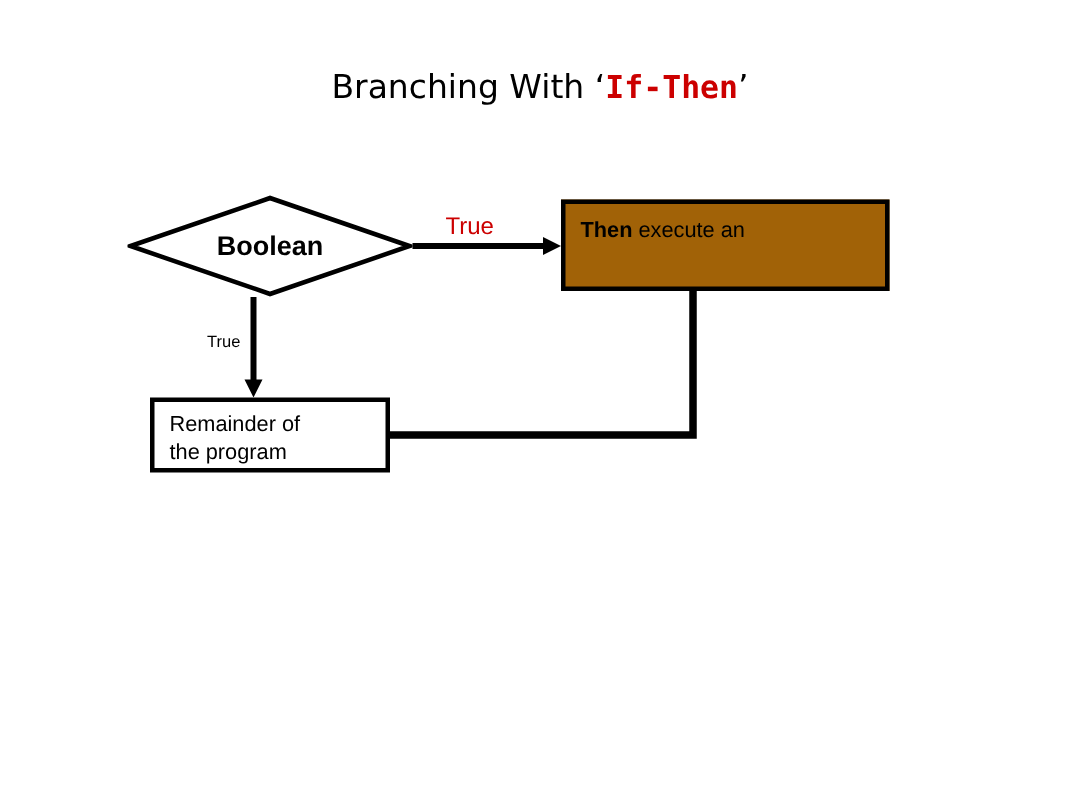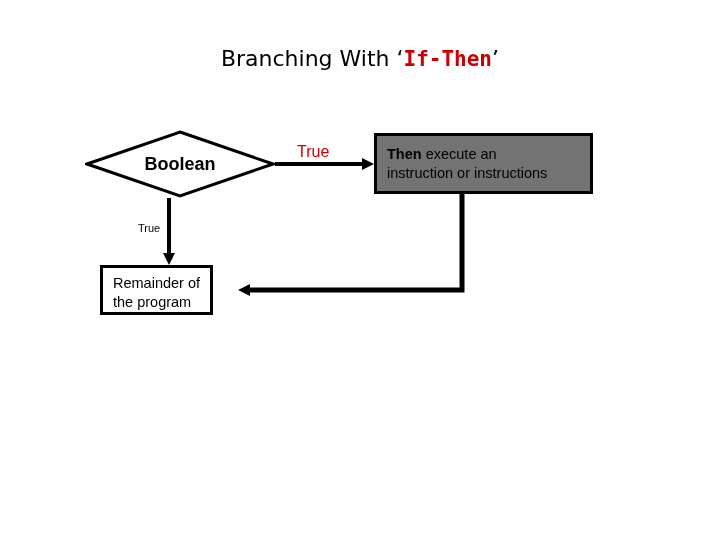--- a/index.html
+++ b/index.html
@@ -63,41 +63,41 @@
   }
   
   #then-box {
     position: absolute;
     left: 374px;
     top: 133px;
     width: 219px;
     height: 61px;
     border: 3px solid #000000;
     box-sizing: border-box;
-    background: #737373;
+    background: #a16207;
   }
   #then-text {
     position: absolute;
     left: 10px;
     top: 9px;
     width: 202px;
     font-size: 14.5px;
     line-height: 19px;
     color: #000000;
     font-family: "Liberation Sans", sans-serif;
   }
   #then-text .bold {
     font-weight: bold;
   }
   
   #remainder-box {
     position: absolute;
     left: 100px;
     top: 265px;
-    width: 113px;
+    width: 160px;
     height: 50px;
     border: 3px solid #000000;
     box-sizing: border-box;
     background: #ffffff;
   }
   #remainder-text {
     position: absolute;
     left: 10px;
     top: 6px;
     width: 124px;
@@ -157,20 +157,20 @@
       <polygon points="95,2 188,34 95,66 2,34" fill="#ffffff" stroke="#000000" stroke-width="3"></polygon>
     </svg>
     <div id="diamond-label">Boolean</div>
   </div>
 
   <div id="label-true">True</div>
 
   <div id="label-false">True</div>
 
   <div id="then-box">
-    <div id="then-text"><span class="bold">Then</span><span> execute an</span><br><span>instruction or instructions</span></div>
+    <div id="then-text"><span class="bold">Then</span><span> execute an</span><br></div>
   </div>
 
   <div id="remainder-box">
     <div id="remainder-text"><span>Remainder of</span><br><span>the program</span></div>
   </div>
 
 </div>
 
 </body></html>

